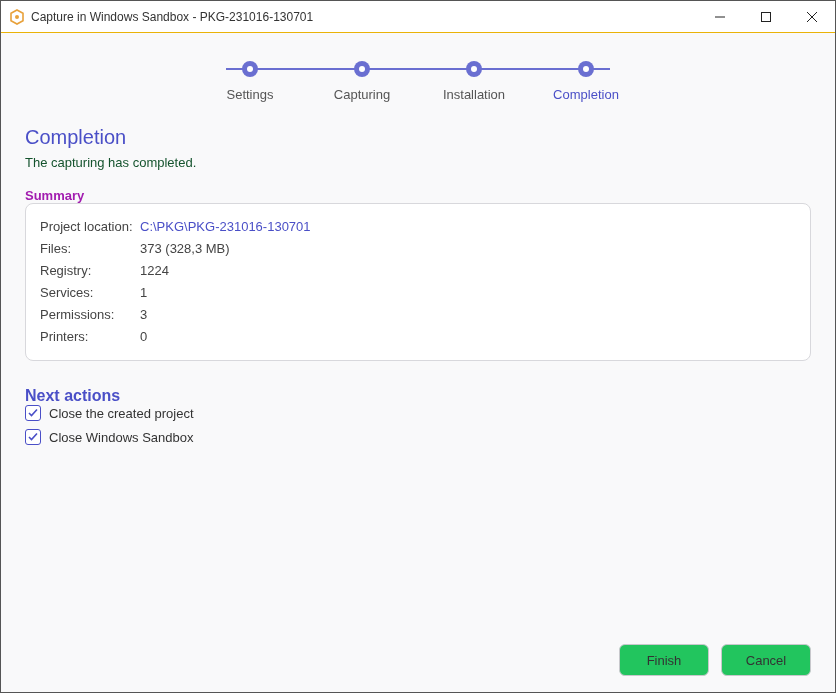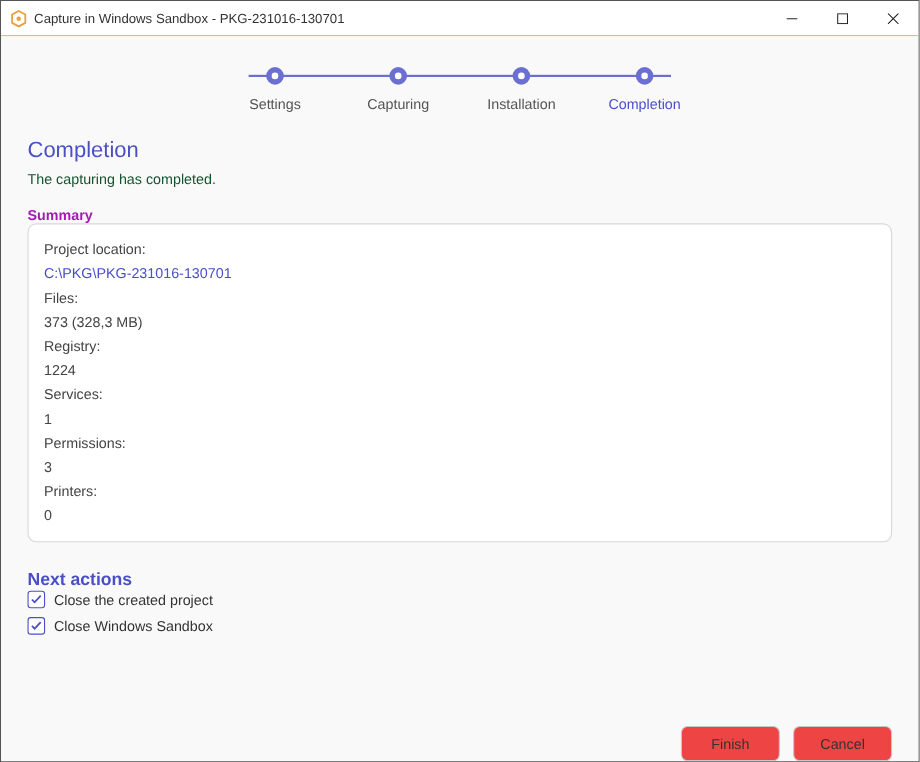--- a/index.html
+++ b/index.html
@@ -39,21 +39,21 @@
       color: #222;
       cursor: default;
     }
     .winbtn svg { display: block; }
 
     .content {
       background: #f9f9fa;
       height: calc(100% - 32px);
       display: flex;
       flex-direction: column;
-      padding: 20px 24px 0 24px;
+      padding: 20px 24px 16px 24px;
       justify-content: flex-end;
     }
 
     .stepper {
       display: flex;
       justify-content: center;
       margin: 8px 0 24px 0;
     }
     .stepper-inner {
       width: 400px;
@@ -117,21 +117,21 @@
       margin-bottom: 0;
     }
     .summary-box {
       border: 1px solid #d8d8dc;
       border-radius: 8px;
       background: #fff;
       padding: 12px 14px;
       font-size: 13px;
       color: #444;
     }
-    .summary-row { display: flex; line-height: 22px; flex-direction: column; }
+    .summary-row { display: flex; line-height: 22px; }
     .summary-key { width: 100px; }
     .summary-val { }
     .summary-link { color: #4a4fc7; }
 
     h2.next-title {
       font-size: 16px;
       font-weight: 600;
       color: #4a4fc7;
       margin-top: 26px;
       margin-bottom: 0;
@@ -160,21 +160,21 @@
       justify-content: flex-end;
       gap: 12px;
       padding-top: 16px;
     }
     .btn {
       min-width: 90px;
       height: 32px;
       padding: 0 20px;
       border: 1px solid #c8c8cc;
       border-radius: 6px;
-      background: #ef4444;
+      background: #22c55e;
       font-size: 13px;
       color: #333;
       display: flex; align-items: center; justify-content: center;
       cursor: default;
     }
   </style>
 </head>
 <body>
 
 <div class="titlebar">

